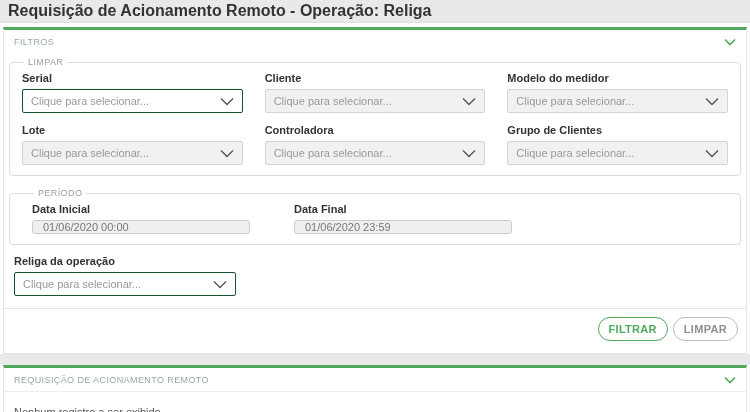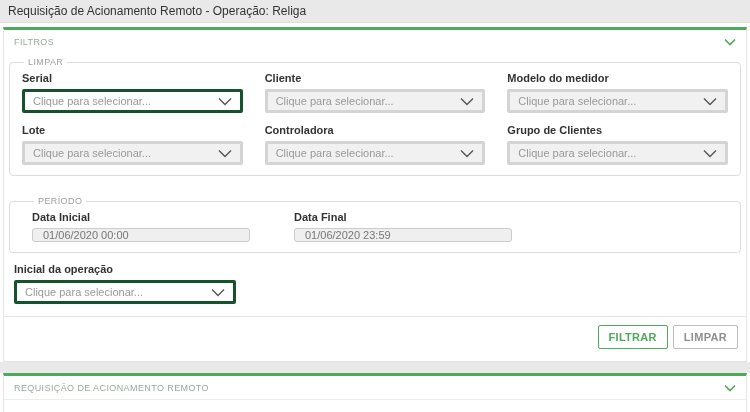--- a/index.html
+++ b/index.html
@@ -2,21 +2,21 @@
 <html><head>
 <meta charset="utf-8">
 <style>
   * { margin:0; padding:0; box-sizing:border-box; }
   html,body { width:750px; height:412px; overflow:hidden; background:#ffffff;
     font-family:"Liberation Sans", sans-serif; }
 
   
   .titlebar { height:23px; background:#e9e9e9; display:flex; align-items:center;
     padding-left:8px; border-bottom:1px solid #e0e0e0; }
-  .titlebar-text { font-size:12px; font-weight:normal; color:#333; }
+  .titlebar-text { font-size:16px; font-weight:bold; color:#333; }
 
   
   .panel { margin:4px 3px 0 3px; background:#fff;
     border-top:3px solid #4fa85c; border-left:1px solid #e6e6e6;
     border-right:1px solid #e6e6e6; border-bottom:1px solid #e3e3e3; }
   .panel-header { display:flex; justify-content:space-between;
     padding:7px 10px 6px 10px; }
   .panel-header-label { font-size:9px; letter-spacing:.4px; color:#93ac9c; }
   .collapse-chevron { display:flex; align-items:center; cursor:pointer; }
   .collapse-chevron svg { stroke:#4fa85c; }
@@ -25,38 +25,38 @@
 
   fieldset.group { border:1px solid #ddd; border-radius:4px; margin-top:4px;
     padding:0 12px 10px 12px; }
   fieldset.group legend { font-size:9px; letter-spacing:.4px; color:#9e9e9e;
     padding:0 4px; margin-left:2px; }
 
   .grid3 { display:grid; grid-template-columns:repeat(3,1fr); column-gap:22px; row-gap:6px; }
   .field-label { font-size:11px; font-weight:bold; color:#333; margin:5px 0 5px 0; }
 
   .select { height:24px; display:flex; align-items:center; justify-content:space-between;
-    border:3px solid #14532d; border-radius:2px; background:#fff; padding:0 8px 0 8px;
+    border:1px solid #14532d; border-radius:2px; background:#fff; padding:0 8px 0 8px;
     cursor:pointer; }
   .select.gray { background:#f1f1f1; border-color:#d4d4d4; }
   .select-placeholder { font-size:11px; color:#999; white-space:nowrap; overflow:hidden; }
   .select-chevron { display:flex; align-items:center; }
   .select-chevron svg { stroke:#555; }
 
   .input { height:14px; width:218px; display:flex; align-items:center;
     background:#efefef; border:1px solid #ccc; border-radius:3px;
     padding:0 10px; font-size:11px; color:#777; }
 
   .status-block { margin:10px 0 0 5px; }
   .status-block .select { width:222px; }
 
   .panel-footer { margin-top:12px; border-top:1px solid #e5e5e5;
     display:flex; justify-content:flex-end; gap:5px; padding:8px 8px 12px 8px; }
   .btn { font-family:"Liberation Sans", sans-serif; font-size:11px; font-weight:bold;
-    letter-spacing:.3px; background:#fff; border-radius:2px; padding:5px 10px; cursor:pointer; }
+    letter-spacing:.3px; background:#fff; border-radius:12px; padding:5px 10px; cursor:pointer; }
   .btn-filter { color:#4fa85c; border:1px solid #4fa85c; }
   .btn-clear { color:#8f8f8f; border:1px solid #bdbdbd; }
 
   .gap-strip { height:11px; background:#e9e9e9; margin-top:0; }
 
   .results-panel { margin-top:0; border-bottom:none; min-height:70px; }
   .results-divider { border-top:1px solid #eee; }
   .empty-message { font-size:11px; color:#555; padding:14px 10px 10px 10px; }
 </style>
 </head>
@@ -150,37 +150,37 @@
               <svg width="14" height="9" viewBox="0 0 14 9" fill="none" stroke-width="1.4">
                   <polyline points="1,1.5 7,7.5 13,1.5"></polyline>
                 </svg>
             </span>
           </div>
         </div>
 
       </div>
     </fieldset>
 
-    <fieldset class="group" style="margin-top:20px;padding-left:22px;">
+    <fieldset class="group" style="margin-top:12px;padding-left:22px;">
       <legend>PERÍODO</legend>
       <div class="grid3" style="column-gap:44px;">
         <div class="field">
           <div class="field-label">Data Inicial</div>
           <div class="input">01/06/2020 00:00</div>
         </div>
         <div class="field">
           <div class="field-label">Data Final</div>
           <div class="input">01/06/2020 23:59</div>
         </div>
         <div></div>
       </div>
     </fieldset>
 
     <div class="status-block">
-      <div class="field-label">Inicial da operação</div>
+      <div class="field-label">Religa da operação</div>
       <div class="select">
         <span class="select-placeholder">Clique para selecionar...</span>
         <span class="select-chevron">
           <svg width="14" height="9" viewBox="0 0 14 9" fill="none" stroke-width="1.4">
               <polyline points="1,1.5 7,7.5 13,1.5"></polyline>
             </svg>
         </span>
       </div>
     </div>
 

